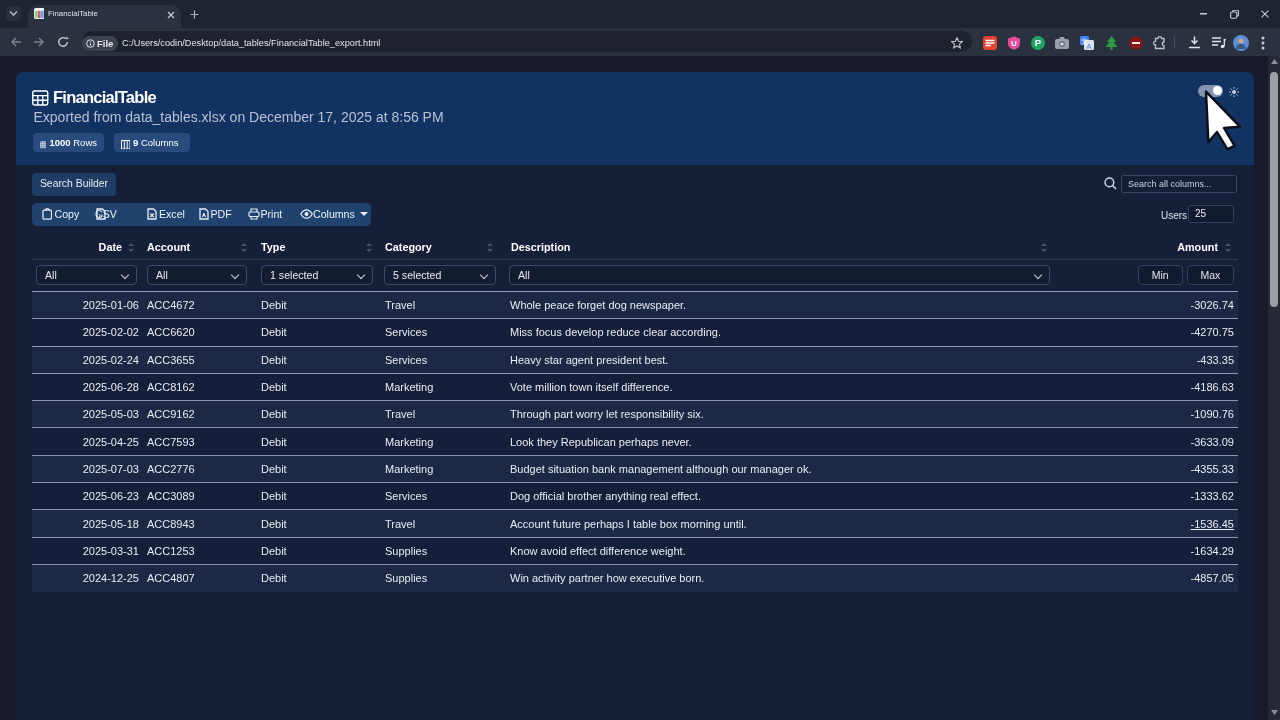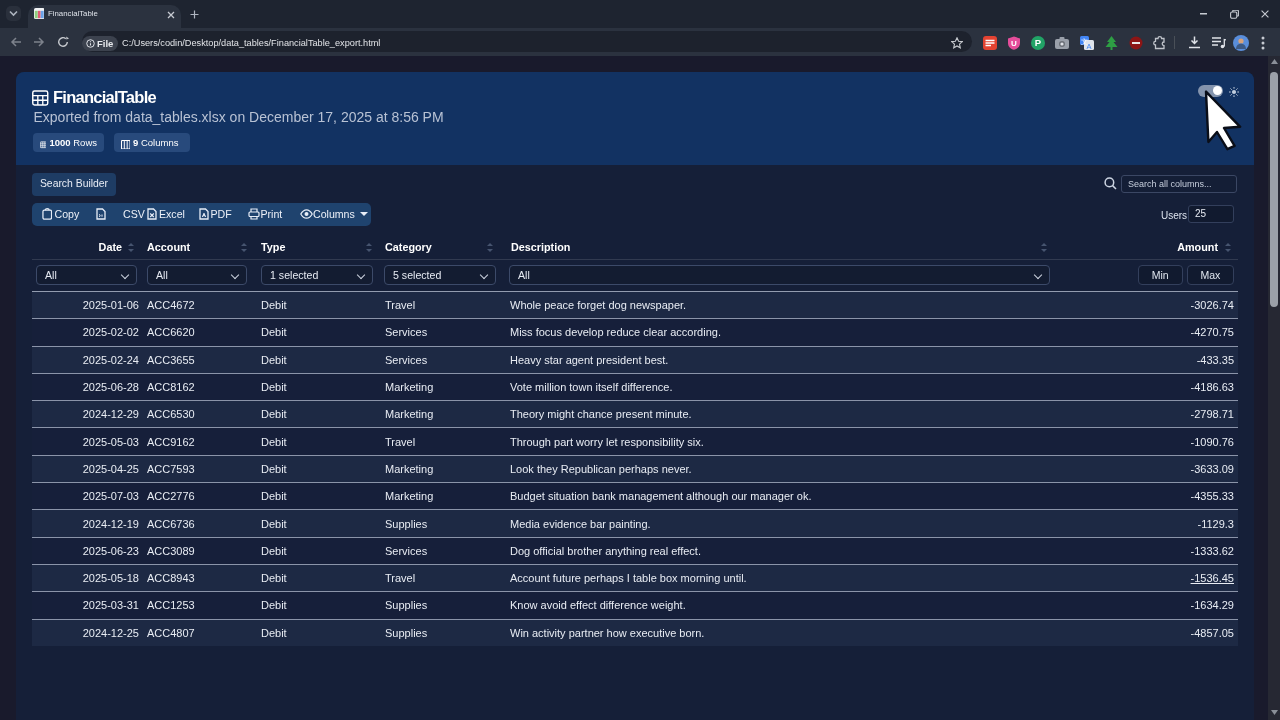--- a/index.html
+++ b/index.html
@@ -222,21 +222,21 @@
     <div class="abs" id="exportbar">
       <svg class="abs" style="left:9.5px;top:5.5px;" width="10.5" height="12" viewBox="0 0 11 12">
         <rect x="1" y="2" width="9" height="9.4" rx="1.5" fill="none" stroke="#e8eef8" stroke-width="1.3"></rect>
         <path d="M3.5 2 a2 1.6 0 0 1 4 0" fill="none" stroke="#e8eef8" stroke-width="1.3"></path>
       </svg>
       <span class="abs exlbl" style="left:22.5px;">Copy</span>
       <svg class="abs" style="left:63.5px;top:5.5px;" width="10" height="12" viewBox="0 0 10 12">
         <path d="M1 1 H6.5 L9 3.5 V11 H1 Z" fill="none" stroke="#e8eef8" stroke-width="1.3"></path>
         <path d="M3 8.7 a1.1 1.1 0 1 0 0-2.2 M6 6.5 V8.7" stroke="#e8eef8" stroke-width="1" fill="none"></path>
       </svg>
-      <span class="abs exlbl" style="left:91px;">CSV</span>
+      <span class="abs exlbl" style="left:63px;">CSV</span>
       <svg class="abs" style="left:115px;top:5.5px;" width="10" height="12" viewBox="0 0 10 12">
         <path d="M1 1 H6.5 L9 3.5 V11 H1 Z" fill="none" stroke="#e8eef8" stroke-width="1.3"></path>
         <path d="M3.2 5.5 L6.8 9 M6.8 5.5 L3.2 9" stroke="#e8eef8" stroke-width="1.1"></path>
       </svg>
       <span class="abs exlbl" style="left:127px;">Excel</span>
       <svg class="abs" style="left:167px;top:5.5px;" width="10" height="12" viewBox="0 0 10 12">
         <path d="M1 1 H6.5 L9 3.5 V11 H1 Z" fill="none" stroke="#e8eef8" stroke-width="1.3"></path>
         <path d="M3.4 9 L5 5.2 L6.6 9 M3.9 7.7 H6.1" stroke="#e8eef8" stroke-width="1" fill="none"></path>
       </svg>
       <span class="abs exlbl" style="left:178.5px;">PDF</span>
@@ -320,28 +320,20 @@
         </tr>
         <tr>
           <td class="ral" style="padding-right:2px;">2025-06-28</td>
           <td style="padding-left:6px;">ACC8162</td>
           <td style="padding-left:7px;">Debit</td>
           <td style="padding-left:6px;">Marketing</td>
           <td style="padding-left:10px;">Vote million town itself difference.</td>
           <td class="ral" style="padding-right:4px;">-4186.63</td>
         </tr>
         <tr>
-          <td class="ral" style="padding-right:2px;">2024-12-29</td>
-          <td style="padding-left:6px;">ACC6530</td>
-          <td style="padding-left:7px;">Debit</td>
-          <td style="padding-left:6px;">Marketing</td>
-          <td style="padding-left:10px;">Theory might chance present minute.</td>
-          <td class="ral" style="padding-right:4px;">-2798.71</td>
-        </tr>
-        <tr>
           <td class="ral" style="padding-right:2px;">2025-05-03</td>
           <td style="padding-left:6px;">ACC9162</td>
           <td style="padding-left:7px;">Debit</td>
           <td style="padding-left:6px;">Travel</td>
           <td style="padding-left:10px;">Through part worry let responsibility six.</td>
           <td class="ral" style="padding-right:4px;">-1090.76</td>
         </tr>
         <tr>
           <td class="ral" style="padding-right:2px;">2025-04-25</td>
           <td style="padding-left:6px;">ACC7593</td>
@@ -350,28 +342,20 @@
           <td style="padding-left:10px;">Look they Republican perhaps never.</td>
           <td class="ral" style="padding-right:4px;">-3633.09</td>
         </tr>
         <tr>
           <td class="ral" style="padding-right:2px;">2025-07-03</td>
           <td style="padding-left:6px;">ACC2776</td>
           <td style="padding-left:7px;">Debit</td>
           <td style="padding-left:6px;">Marketing</td>
           <td style="padding-left:10px;">Budget situation bank management although our manager ok.</td>
           <td class="ral" style="padding-right:4px;">-4355.33</td>
-        </tr>
-        <tr>
-          <td class="ral" style="padding-right:2px;">2024-12-19</td>
-          <td style="padding-left:6px;">ACC6736</td>
-          <td style="padding-left:7px;">Debit</td>
-          <td style="padding-left:6px;">Supplies</td>
-          <td style="padding-left:10px;">Media evidence bar painting.</td>
-          <td class="ral" style="padding-right:4px;">-1129.3</td>
         </tr>
         <tr>
           <td class="ral" style="padding-right:2px;">2025-06-23</td>
           <td style="padding-left:6px;">ACC3089</td>
           <td style="padding-left:7px;">Debit</td>
           <td style="padding-left:6px;">Services</td>
           <td style="padding-left:10px;">Dog official brother anything real effect.</td>
           <td class="ral" style="padding-right:4px;">-1333.62</td>
         </tr>
         <tr>

